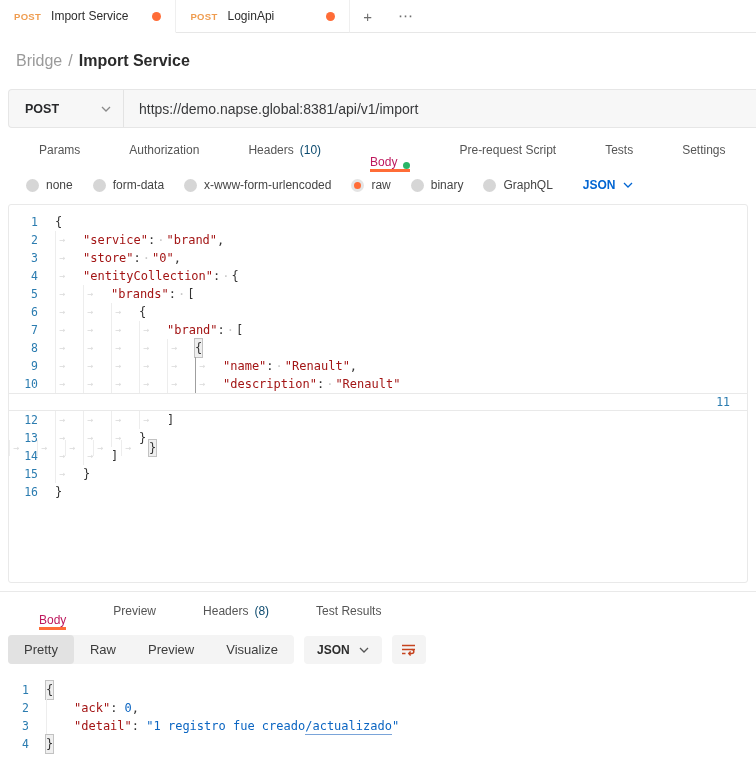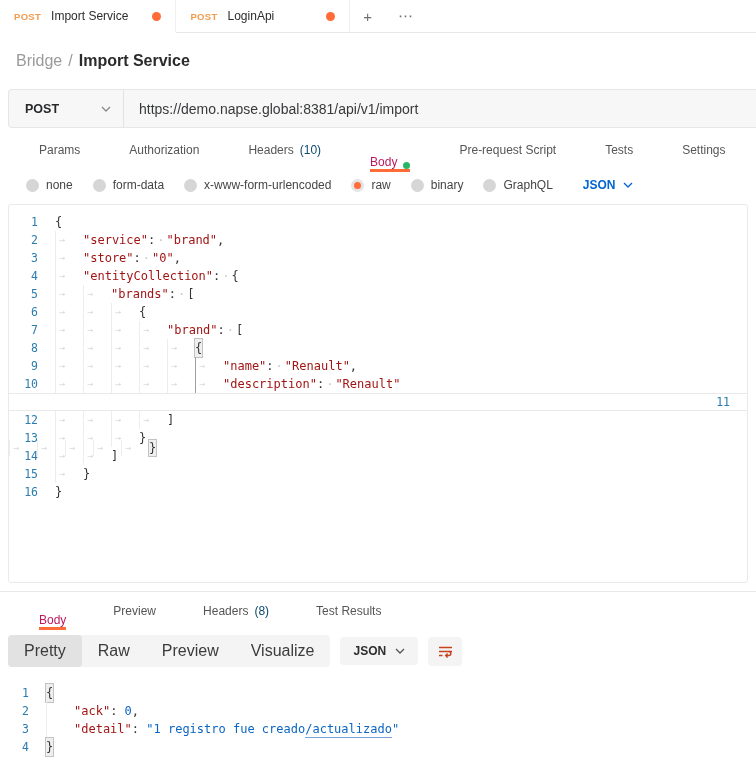--- a/index.html
+++ b/index.html
@@ -61,21 +61,21 @@
   .tk-ws { color:#c9c9c9; padding:0 2px; }
   .tk-num { color:#0b65c2; }
   .tk-bstr { color:#0b65c2; }
   .tk-link { color:#0b65c2; border-bottom:1px solid #7aa4d9; }
 
   
   .resp { border-top:1px solid #e9e9e9; margin-top:8px; }
   .resptabs { display:flex; gap:24px; padding-left:16px; height:38px; align-items:stretch; font-size:12px; color:#555; }
   .toolbar { display:flex; gap:10px; align-items:center; padding:5px 0 9px 8px; }
   .segment { display:flex; background:#f4f4f4; border-radius:4px; }
-  .segbtn { padding:7px 16px; font-size:16px; color:#3c3c3c; border-radius:4px; }
+  .segbtn { padding:7px 16px; font-size:13px; color:#3c3c3c; border-radius:4px; }
   .segbtn.active { background:#e2e2e2; }
   .pill { display:flex; align-items:center; gap:9px; background:#f4f4f4; border-radius:4px; padding:7px 13px;
     font-size:12px; font-weight:600; color:#2d2d2d; }
   .iconbtn { background:#f4f4f4; border-radius:4px; width:34px; height:29px; display:flex; align-items:center; justify-content:center; }
   .resp-editor { padding-top:8px; font-family:"DejaVu Sans Mono", monospace; font-size:12px; }
 </style>
 </head>
 <body>
 
 <div class="tabstrip">

